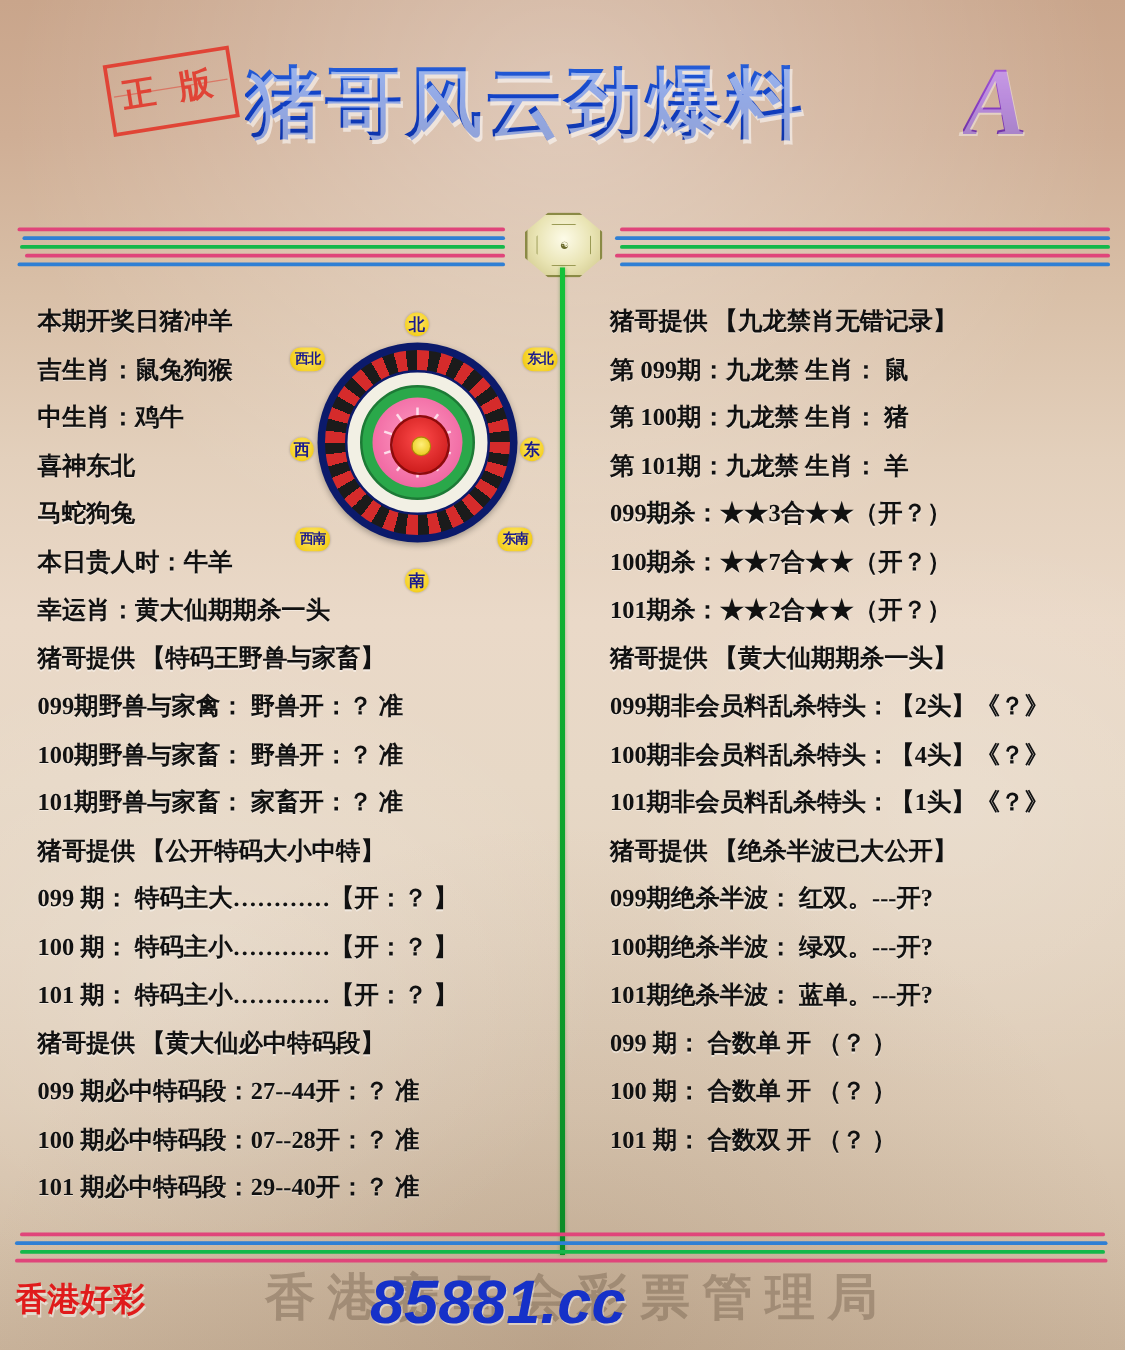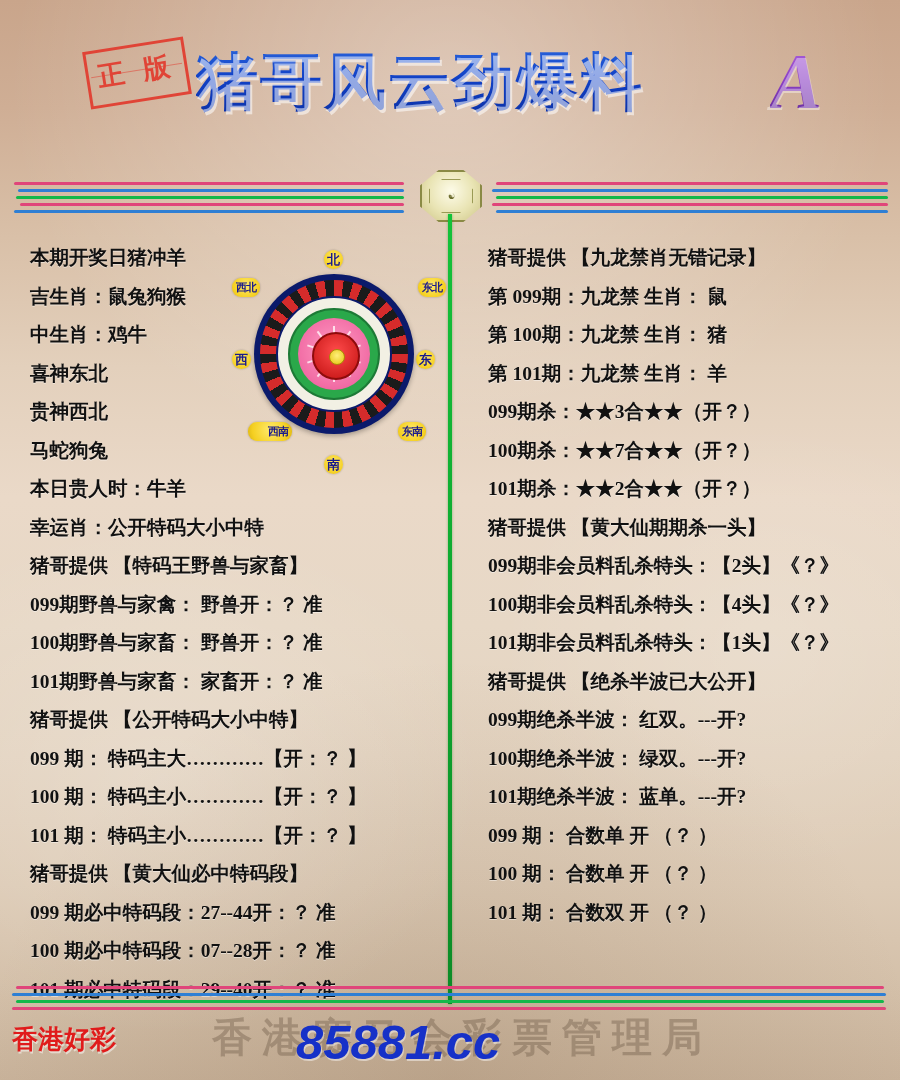--- a/index.html
+++ b/index.html
@@ -374,21 +374,21 @@
   <div class="vline"></div>
 
   <div class="wheel-wrap">
     <div class="compass-label" style="left:94px; top:0;">北</div>
     <div class="compass-label" style="left:94px; top:205px;">南</div>
     <div class="compass-label" style="left:186px; top:100px;">东</div>
     <div class="compass-label" style="left:2px; top:100px;">西</div>
     <div class="compass-label two" style="left:168px; top:28px;margin-left:20px;">东北</div>
     <div class="compass-label two" style="left:2px; top:28px;">西北</div>
     <div class="compass-label two" style="left:168px; top:172px;">东南</div>
-    <div class="compass-label two" style="left:18px; top:172px;padding-left:16px;">西南</div>
+    <div class="compass-label two" style="left:6px; top:172px;">西南</div>
 
     <div class="wheel">
       <div class="ring-num"></div>
       <div class="ring-num2"></div>
       <div class="ring-green"></div>
       <div class="ring-pink"></div>
       <div class="spoke" style="transform:rotate(0deg);"></div>
       <div class="spoke" style="transform:rotate(36deg);"></div>
       <div class="spoke" style="transform:rotate(72deg);"></div>
       <div class="spoke" style="transform:rotate(108deg);"></div>
@@ -397,24 +397,23 @@
     </div>
   </div>
 
   <div class="columns">
 
     <div class="col col-left">
       <div class="line">本期开奖日猪冲羊</div>
       <div class="line">吉生肖：鼠兔狗猴</div>
       <div class="line">中生肖：鸡牛</div>
       <div class="line">喜神东北</div>
-      <div class="line">贵神西北</div>
       <div class="line">马蛇狗兔</div>
       <div class="line">本日贵人时：牛羊</div>
-      <div class="line">幸运肖：公开特码大小中特</div>
+      <div class="line">幸运肖：黄大仙期期杀一头</div>
       <div class="line">猪哥提供 【特码王野兽与家畜】</div>
       <div class="line">099期野兽与家禽：  野兽开：？ 准</div>
       <div class="line">100期野兽与家畜：  野兽开：？ 准</div>
       <div class="line">101期野兽与家畜：  家畜开：？ 准</div>
       <div class="line">猪哥提供 【公开特码大小中特】</div>
       <div class="line">099 期：  特码主大…………【开：？ 】</div>
       <div class="line">100 期：  特码主小…………【开：？ 】</div>
       <div class="line">101 期：  特码主小…………【开：？ 】</div>
       <div class="line">猪哥提供 【黄大仙必中特码段】</div>
       <div class="line">099 期必中特码段：27--44开：？ 准</div>

